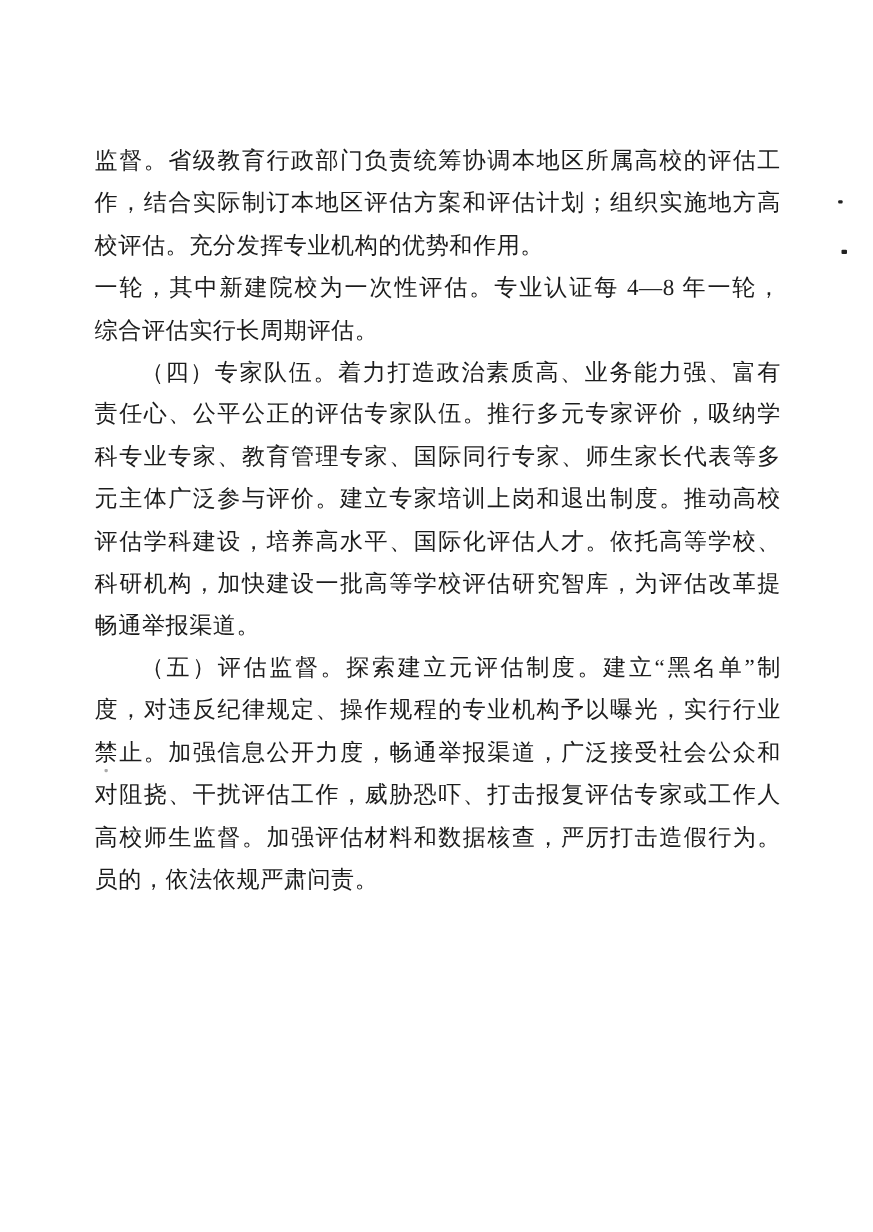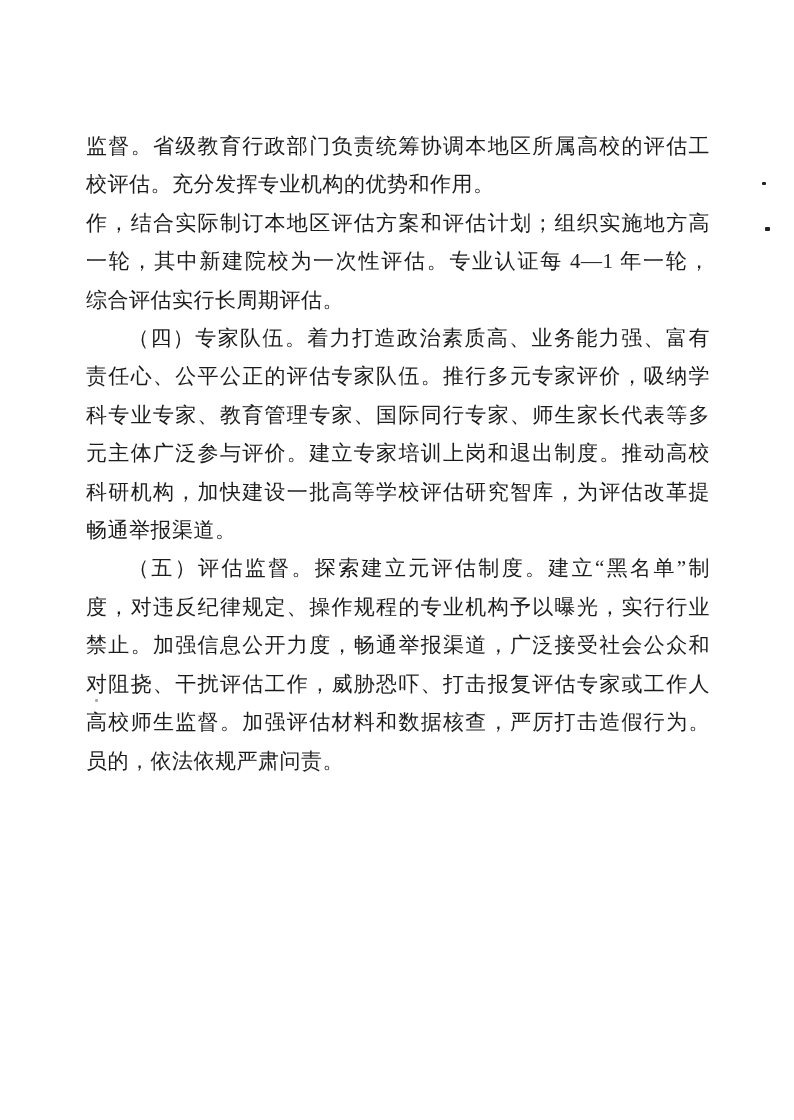--- a/index.html
+++ b/index.html
@@ -62,35 +62,36 @@
 </style>
 </head>
 <body>
 
 <div class="page">
 
   <div class="text-block">
 
     <div class="para">
       <div class="line">监督。省级教育行政部门负责统筹协调本地区所属高校的评估工</div>
+      <div class="line">作，结合实际制订本地区评估方案和评估计划；组织实施地方高</div>
       <div class="line end">校评估。充分发挥专业机构的优势和作用。</div>
-      <div class="line">作，结合实际制订本地区评估方案和评估计划；组织实施地方高</div>
     </div>
 
 
     <div class="para">
-      <div class="line">一轮，其中新建院校为一次性评估。专业认证每 4—1 年一轮，</div>
+      <div class="line">一轮，其中新建院校为一次性评估。专业认证每 4—8 年一轮，</div>
       <div class="line end">综合评估实行长周期评估。</div>
     </div>
 
     <div class="para">
       <div class="line ind">（四）专家队伍。着力打造政治素质高、业务能力强、富有</div>
       <div class="line">责任心、公平公正的评估专家队伍。推行多元专家评价，吸纳学</div>
       <div class="line">科专业专家、教育管理专家、国际同行专家、师生家长代表等多</div>
       <div class="line">元主体广泛参与评价。建立专家培训上岗和退出制度。推动高校</div>
+      <div class="line">评估学科建设，培养高水平、国际化评估人才。依托高等学校、</div>
       <div class="line">科研机构，加快建设一批高等学校评估研究智库，为评估改革提</div>
       <div class="line end">畅通举报渠道。</div>
     </div>
 
     <div class="para">
       <div class="line ind">（五）评估监督。探索建立元评估制度。建立“黑名单”制</div>
       <div class="line">度，对违反纪律规定、操作规程的专业机构予以曝光，实行行业</div>
       <div class="line">禁止。加强信息公开力度，畅通举报渠道，广泛接受社会公众和</div>
       <div class="line">对阻挠、干扰评估工作，威胁恐吓、打击报复评估专家或工作人</div>
       <div class="line">高校师生监督。加强评估材料和数据核查，严厉打击造假行为。</div>

